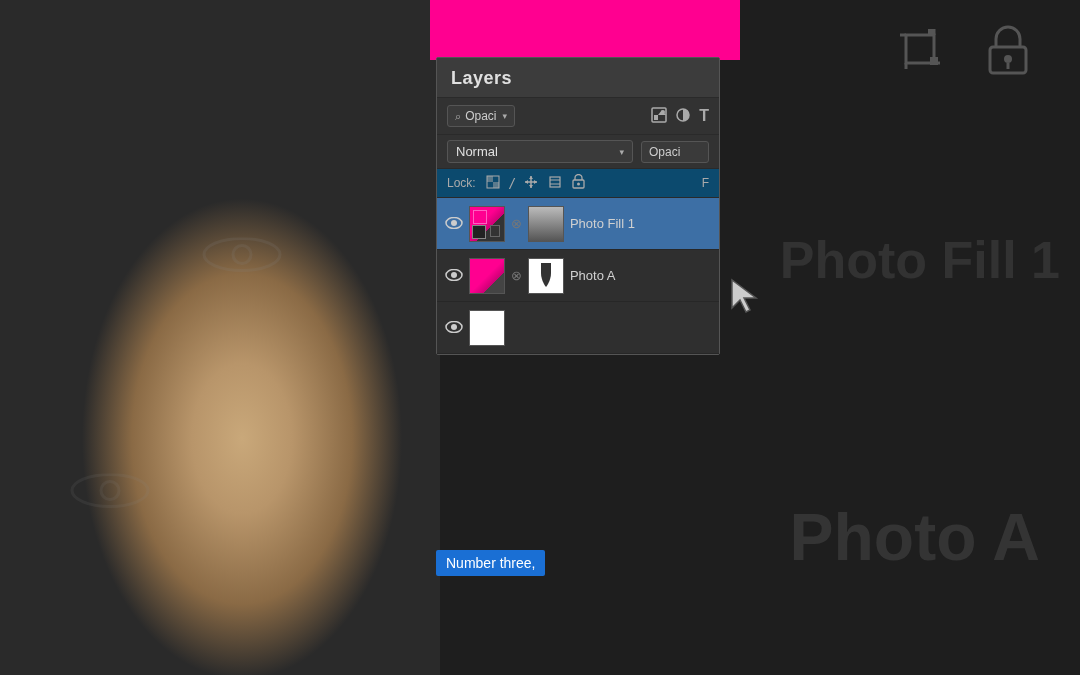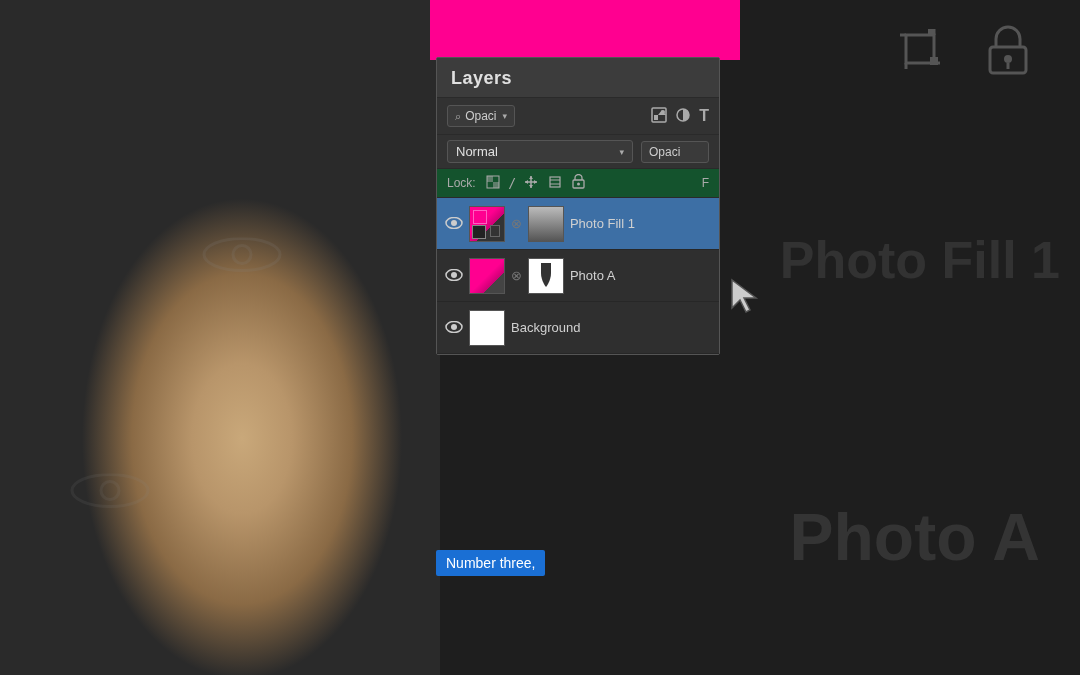--- a/index.html
+++ b/index.html
@@ -223,21 +223,21 @@
       border: 1px solid #555;
       border-radius: 3px;
       padding: 3px 7px;
       color: #ccc;
       font-size: 12px;
       width: 68px;
     }
 
     
     .lock-row {
-      background: #14532d;
+      background: #0c4a6e;
       padding: 5px 10px;
       display: flex;
       align-items: center;
       gap: 10px;
       border-bottom: 1px solid #2a2a2a;
     }
 
     .lock-label {
       color: #aaa;
       font-size: 12px;
@@ -589,21 +589,20 @@
 
     <div class="layer-item">
       <span class="visibility-eye">
         <svg width="18" height="12" viewBox="0 0 18 12">
           <ellipse cx="9" cy="6" rx="8" ry="5.5" fill="none" stroke="#ccc" stroke-width="1.5"></ellipse>
           <circle cx="9" cy="6" r="3" fill="#ccc"></circle>
         </svg>
       </span>
 
       <div class="thumb-bg"></div>
-      <span class="layer-name">Background</span>
     </div>
 
   </div>
 </div>
 
 <div class="caption-bar">
   <span class="caption-text">Number three,</span>
 </div>
 
 </body></html>

